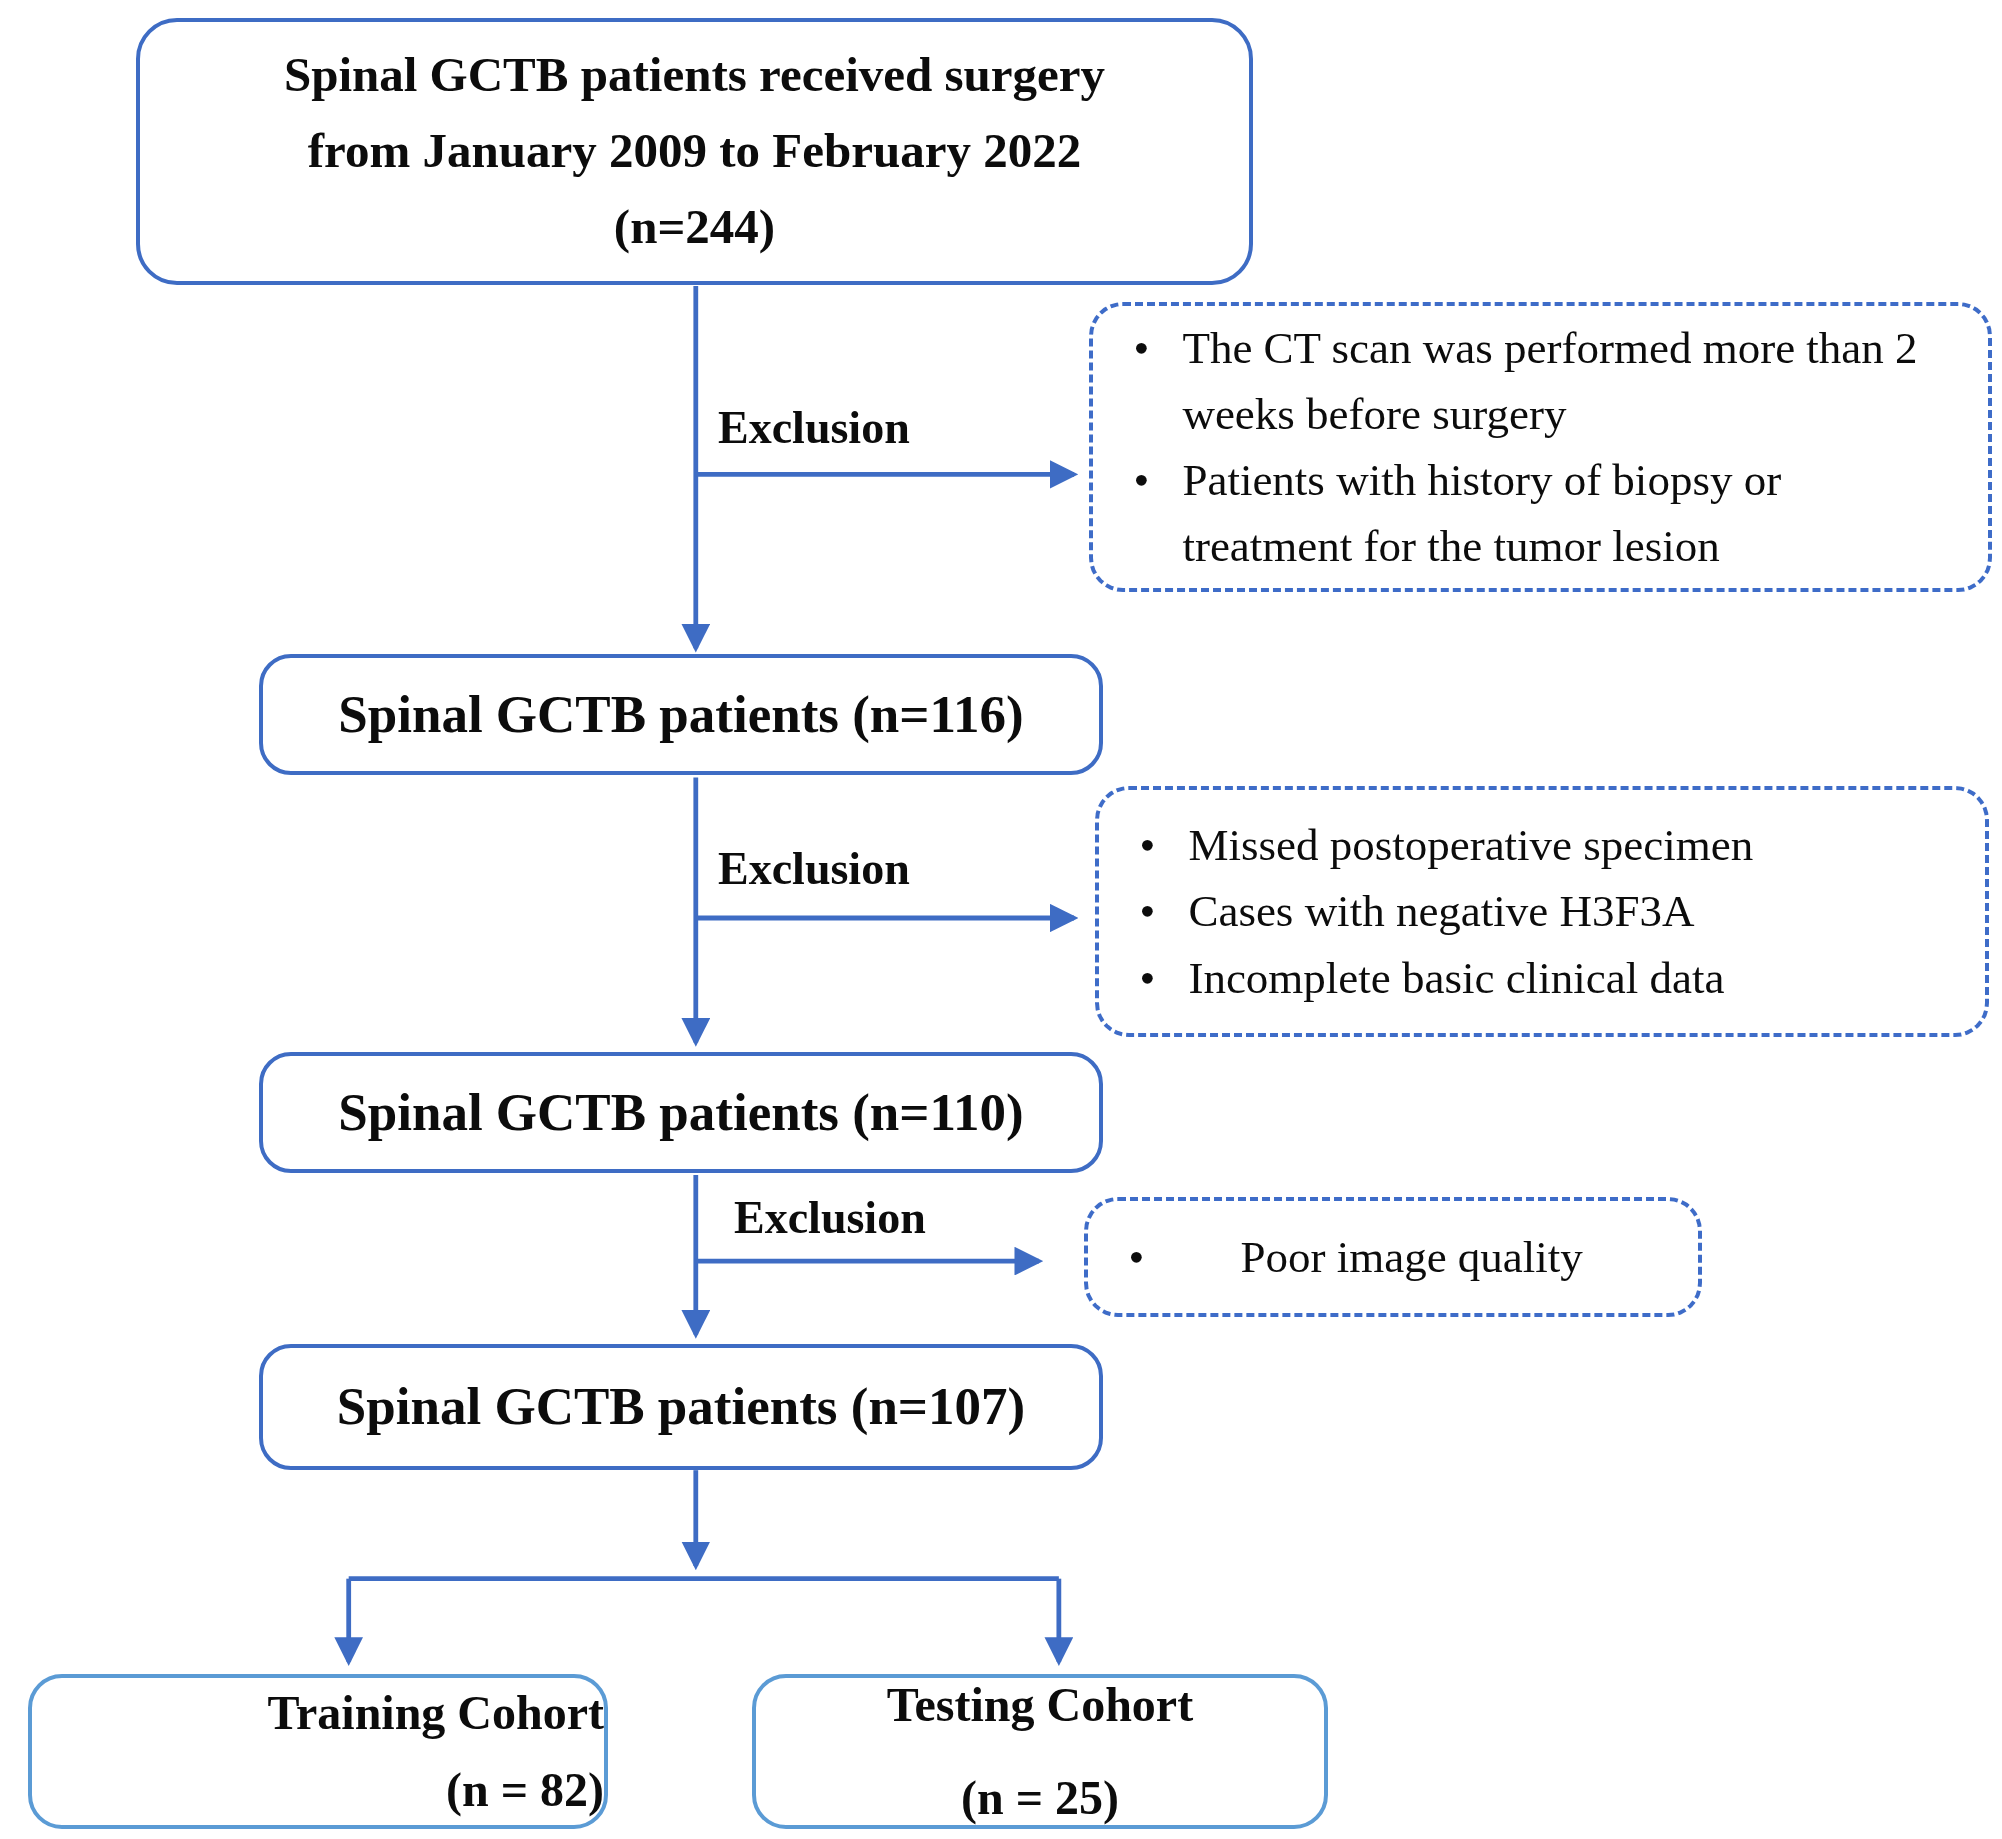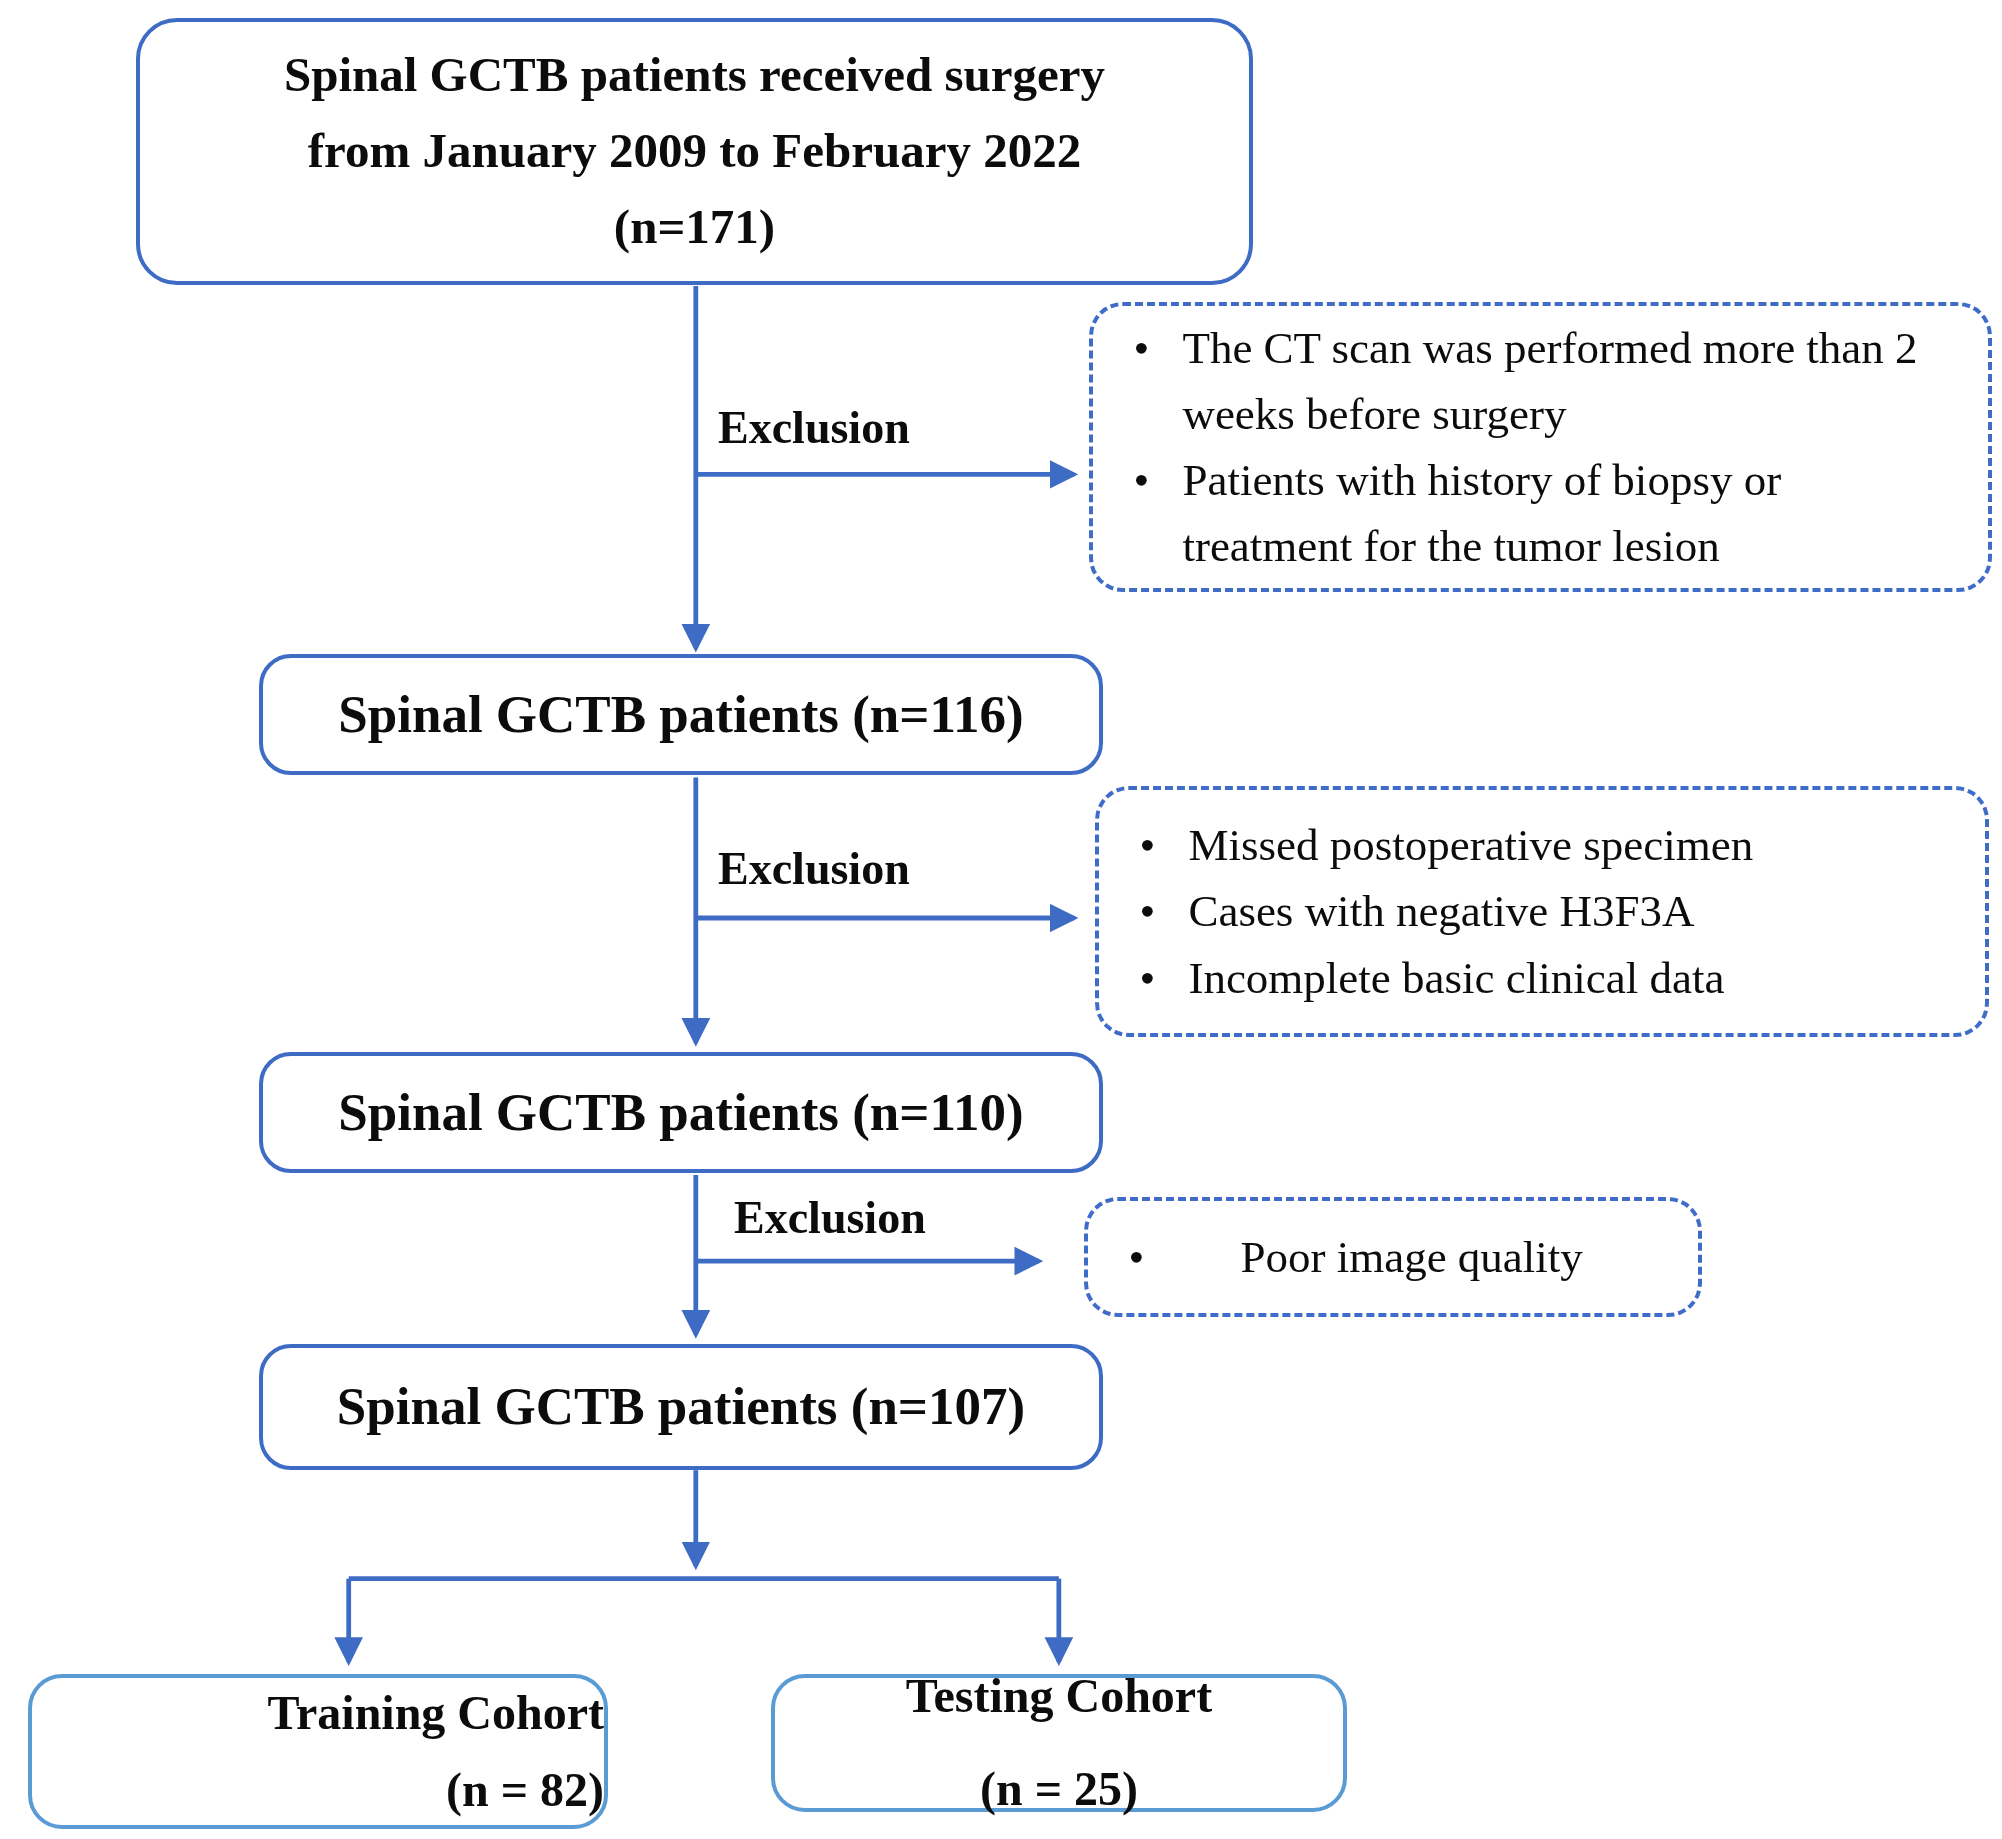--- a/index.html
+++ b/index.html
@@ -44,21 +44,21 @@
   #node-116{top:654px;}
   #node-110{top:1052px;}
   #node-107{top:1344px;height:126px;}
   .node-cohort{
     border-color:var(--cohort-border-blue);
     border-width:4.8px;
     border-radius:34px;
     font-size:48px;line-height:1.6;
   }
   #node-training{left:28px;top:1674px;width:580px;height:155px;align-items:flex-end;}
-  #node-testing{left:771px;top:1674px;width:576px;height:138px;gap:16px;}
+  #node-testing{left:752px;top:1674px;width:576px;height:155px;gap:16px;}
   .excl-box{
     position:absolute;
     border:4px dashed var(--exclusion-border-blue);
     border-radius:34px;
     background:var(--background);
     box-sizing:border-box;
     display:flex;flex-direction:column;justify-content:center;
     padding:8px 32px 8px 34px;
     font-size:45px;line-height:1.47;
   }
@@ -108,21 +108,21 @@
     <line x1="872" y1="1580" x2="1302" y2="1580" marker-end="url(#arr)"></line>
     <line x1="872" y1="1842" x2="872" y2="1962" marker-end="url(#arr)"></line>
     <path class="bar" d="M 437 1978 H 1327"></path>
     <line x1="437" y1="1978" x2="437" y2="2082" marker-end="url(#arr)"></line>
     <line x1="1327" y1="1978" x2="1327" y2="2082" marker-end="url(#arr)"></line>
   </svg>
 
   <div class="node node-start" id="node-start">
     <span>Spinal GCTB patients received surgery</span>
     <span>from January 2009 to February 2022</span>
-    <span>(n=171)</span>
+    <span>(n=244)</span>
   </div>
 
   <div class="excl-label" id="excl-label-1">Exclusion</div>
   <div class="excl-box" id="excl-1">
     <div class="bullet-row">
       <span class="bullet">•</span>
       <span class="bullet-text">The CT scan was performed more than 2 weeks before surgery</span>
     </div>
     <div class="bullet-row">
       <span class="bullet">•</span>

